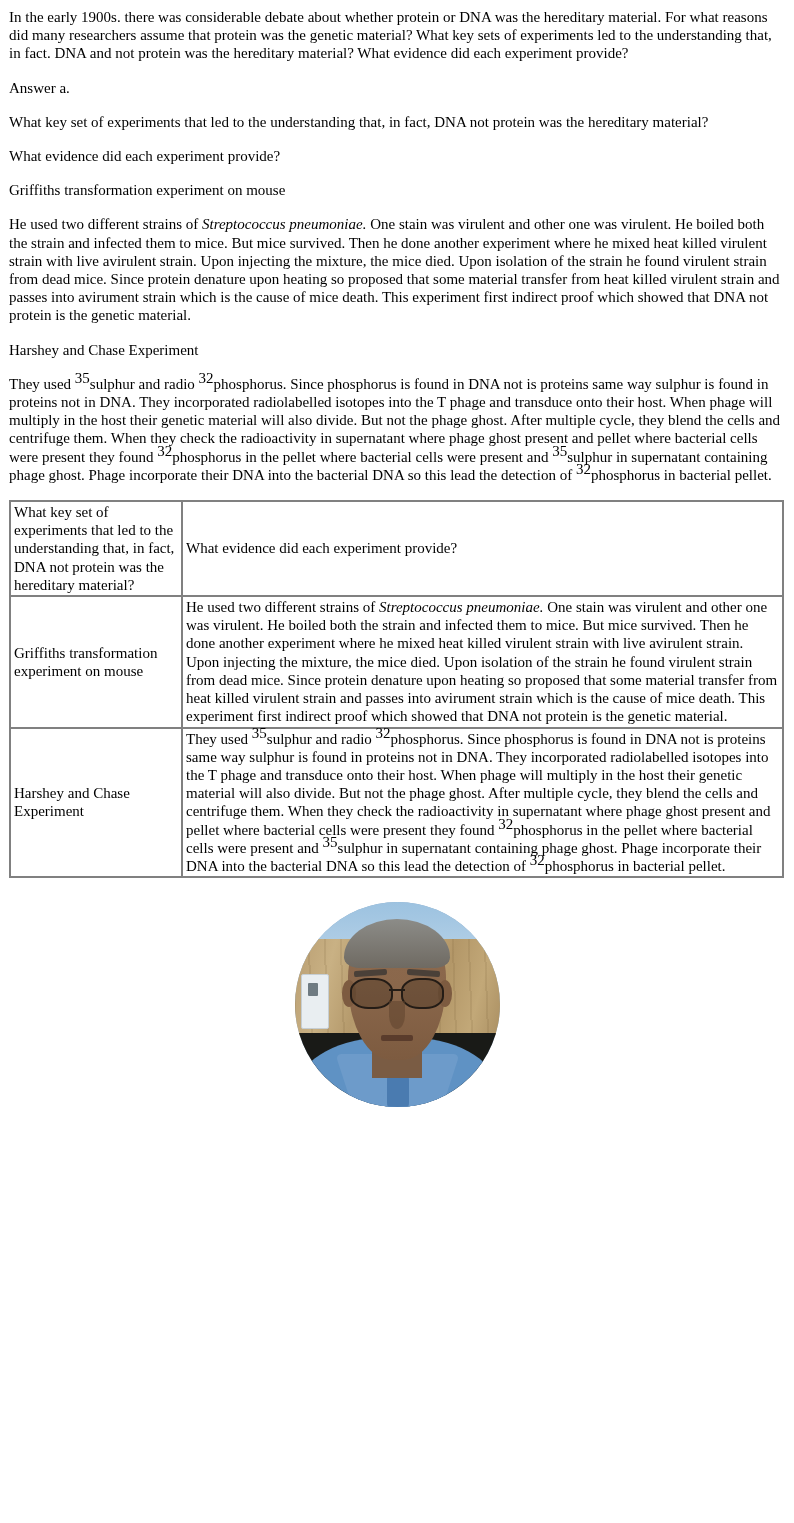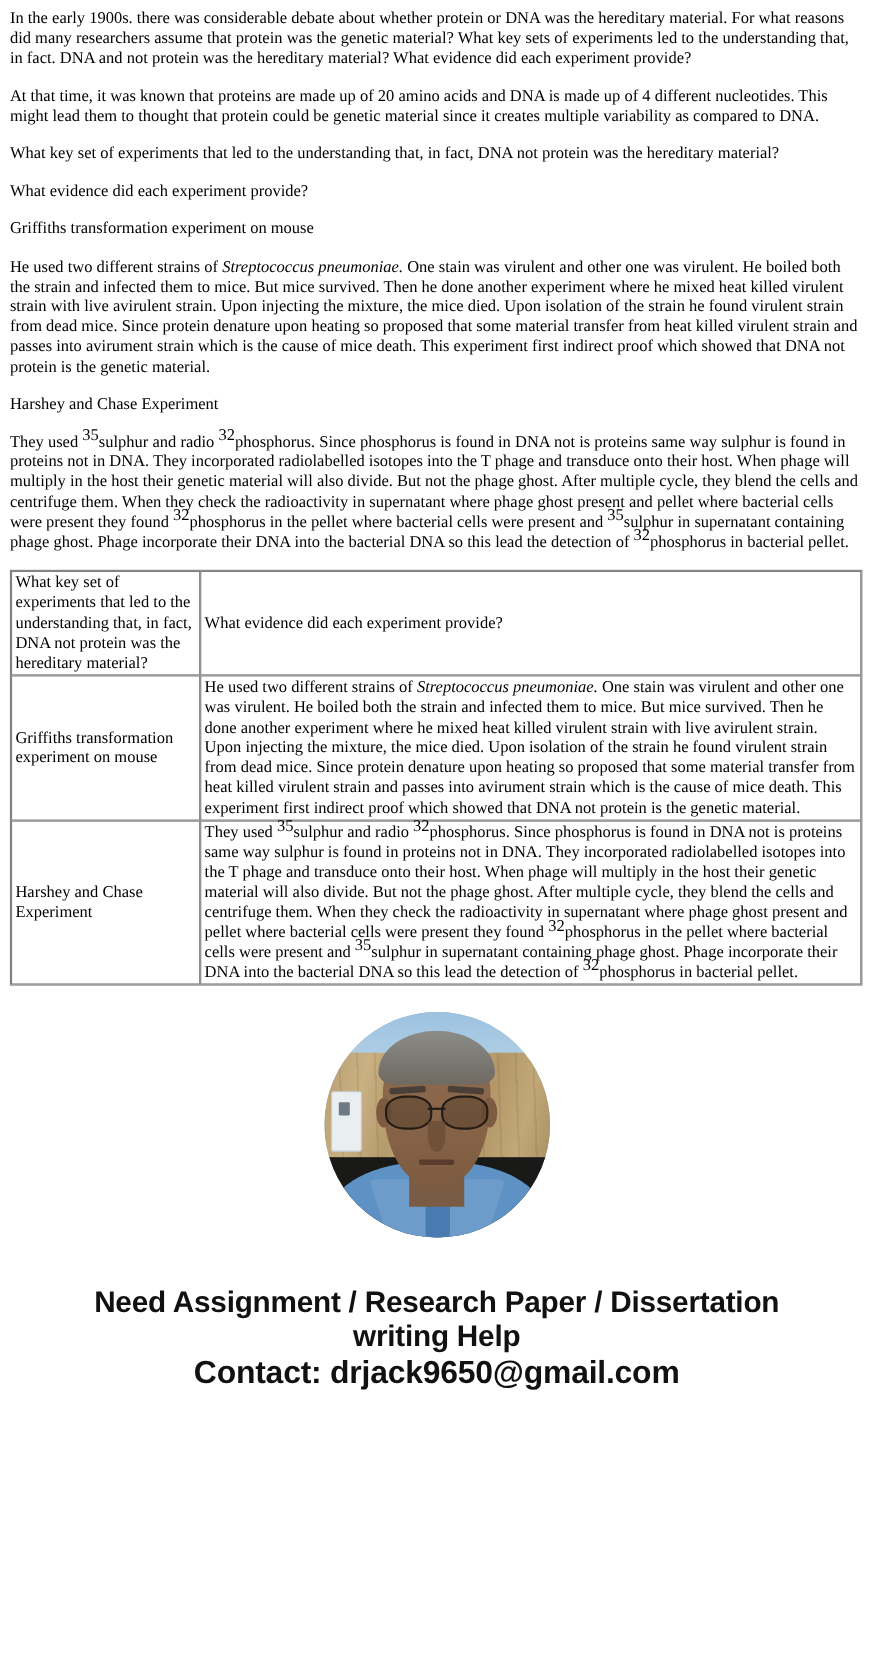--- a/index.html
+++ b/index.html
@@ -286,22 +286,22 @@
 </head>
 <body>
 
 <div class="page">
 
   <div class="doc">
 
     <p class="para">In the early 1900s. there was considerable debate about whether protein or DNA was the hereditary material. For what reasons did many researchers assume that protein was the genetic material? What key sets of experiments led to the understanding that, in fact. DNA and not protein was the hereditary material? What evidence did each experiment provide?</p>
 
 
-
-    <p class="para">At that time, it was known that proteins are made up of 20 amino acids and DNA is made up of 4 different nucleotides. This might lead them to thought that protein could be genetic material since it creates multiple variability as compared to DNA.</p>
+    <p class="para">Answer a.</p>
+
     <p class="para">What key set of experiments that led to the understanding that, in fact, DNA not protein was the hereditary material?</p>
     <p class="para">What evidence did each experiment provide?</p>
 
     <p class="para">Griffiths transformation experiment on mouse</p>
 
     <p class="para"><span>He used two different strains of </span><span class="ital">Streptococcus pneumoniae.</span><span> One stain was virulent and other one was virulent. He boiled both the strain and infected them to mice. But mice survived. Then he done another experiment where he mixed heat killed virulent strain with live avirulent strain. Upon injecting the mixture, the mice died. Upon isolation of the strain he found virulent strain from dead mice. Since protein denature upon heating so proposed that some material transfer from heat killed virulent strain and passes into avirument strain which is the cause of mice death. This experiment first indirect proof which showed that DNA not protein is the genetic material.</span></p>
 
     <p class="para">Harshey and Chase Experiment</p>
 
     <p class="para"><span>They used </span><sup>35</sup><span>sulphur and radio </span><sup>32</sup><span>phosphorus. Since phosphorus is found in DNA not is proteins same way sulphur is found in proteins not in DNA. They incorporated radiolabelled isotopes into the T phage and transduce onto their host. When phage will multiply in the host their genetic material will also divide. But not the phage ghost. After multiple cycle, they blend the cells and centrifuge them. When they check the radioactivity in supernatant where phage ghost present and pellet where bacterial cells were present they found </span><sup>32</sup><span>phosphorus in the pellet where bacterial cells were present and </span><sup>35</sup><span>sulphur in supernatant containing phage ghost. Phage incorporate their DNA into the bacterial DNA so this lead the detection of </span><sup>32</sup><span>phosphorus in bacterial pellet.</span></p>
@@ -348,19 +348,14 @@
       <div class="av-glasses">
         <div class="av-lens l"></div>
         <div class="av-lens r"></div>
         <div class="av-bridge"></div>
       </div>
       <div class="av-nose"></div>
       <div class="av-mouth"></div>
     </div>
   </div>
 
-  <div class="footer">
-    <div class="l1">Need Assignment / Research Paper / Dissertation</div>
-    <div class="l1">writing Help</div>
-    <div class="l2">Contact: drjack9650@gmail.com</div>
-  </div>
 
 </div>
 
 </body></html>

